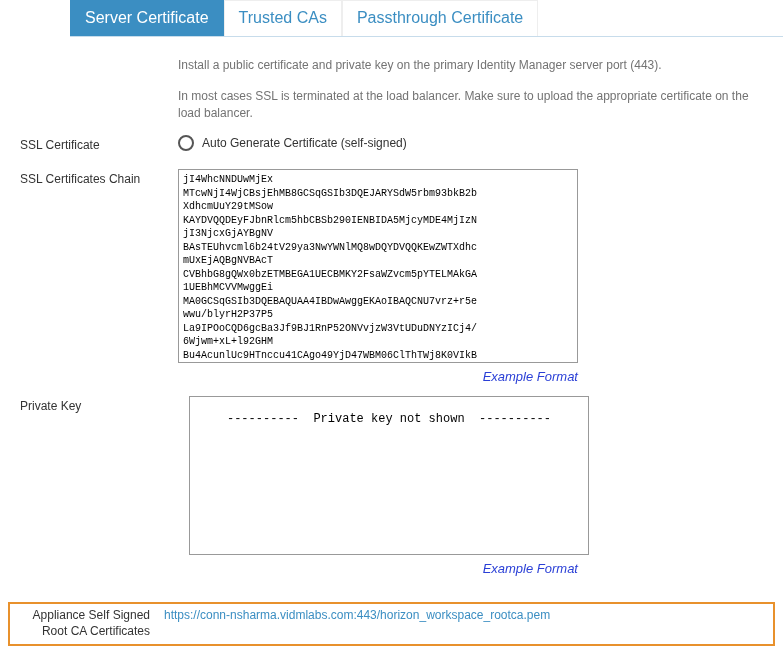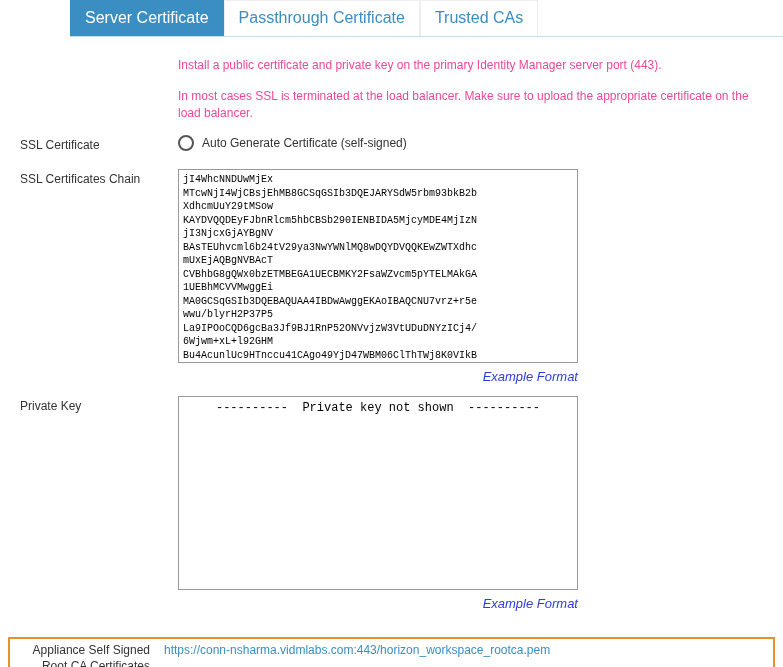--- a/index.html
+++ b/index.html
@@ -32,21 +32,21 @@
     border: 1px solid #eee;
     border-bottom: none;
   }
   .content {
     padding: 20px 20px 10px 20px;
   }
   .intro {
     margin-left: 158px;
     margin-bottom: 14px;
     line-height: 1.4;
-    color: #ec4899;
+    color: #737373;
   }
   .intro p { margin-bottom: 14px; }
   .form-row {
     display: flex;
     margin-bottom: 12px;
   }
   .form-label {
     width: 158px;
     padding-right: 18px;
     padding-top: 3px;
@@ -91,29 +91,30 @@
     font-size: 10px;
     padding: 3px 4px;
     border: 1px solid #999;
     resize: none;
     overflow-y: scroll;
     line-height: 1.35;
     white-space: pre;
   }
   textarea.pk {
     width: 400px;
-    height: 194px;
+    height: 159px;
     font-family: "Courier New", monospace;
     font-size: 12px;
-    padding: 3px 4px;
+    padding: 14px 4px;
     border: 1px solid #999;
     resize: none;
     overflow-y: scroll;
     text-align: center;
     line-height: 1.35;
+    margin-left: 11px;
   }
   .example-link {
     display: block;
     width: 400px;
     text-align: right;
     color: #2a3fd6;
     font-style: italic;
     font-size: 13px;
     margin-top: 3px;
     cursor: pointer;
@@ -140,22 +141,22 @@
     color: #3b8ec2;
     font-size: 12px;
     cursor: pointer;
   }
 </style>
 </head>
 <body>
 
 <div class="tabs">
   <div class="tab active">Server Certificate</div>
+  <div class="tab">Trusted CAs</div>
   <div class="tab">Passthrough Certificate</div>
-  <div class="tab">Trusted CAs</div>
 </div>
 
 <div class="content">
 
   <div class="intro">
     <p>Install a public certificate and private key on the primary Identity Manager server port (443).</p>
     <p>In most cases SSL is terminated at the load balancer. Make sure to upload the appropriate certificate on the load balancer.</p>
   </div>
 
   <div class="form-row">

